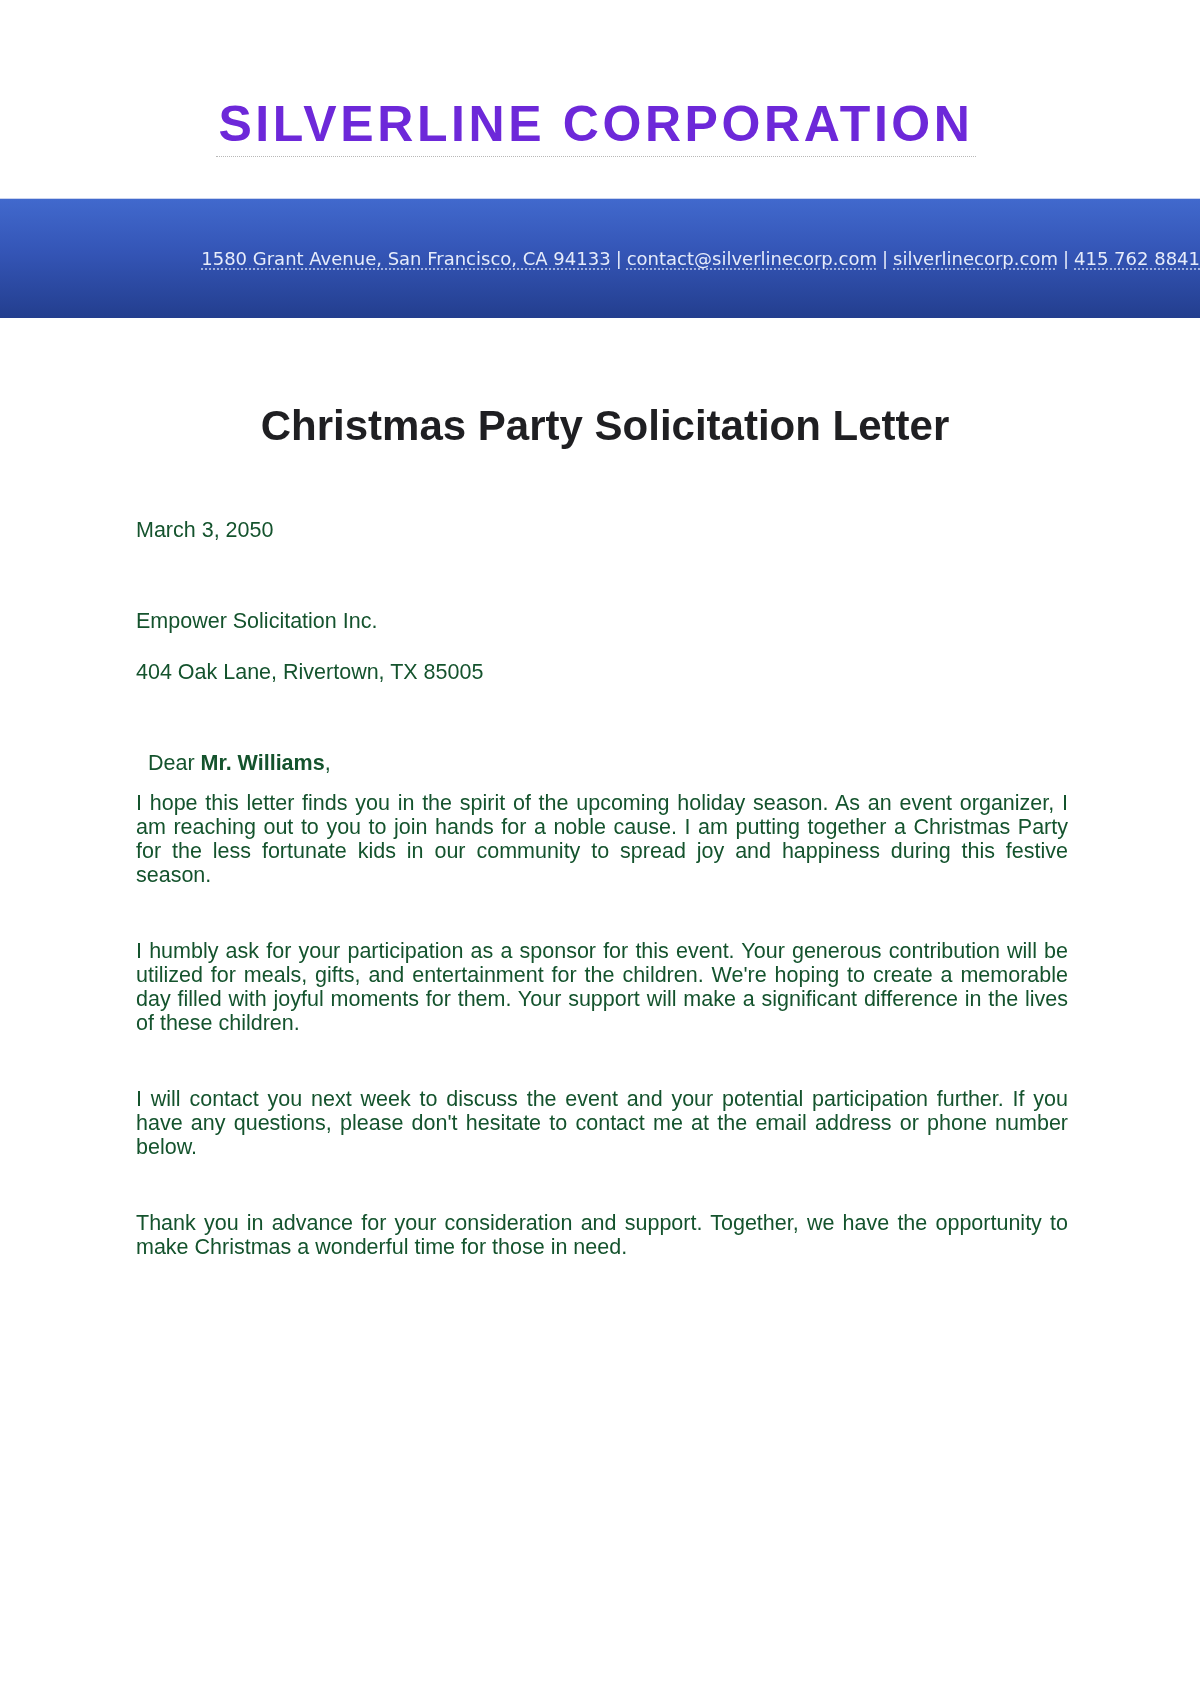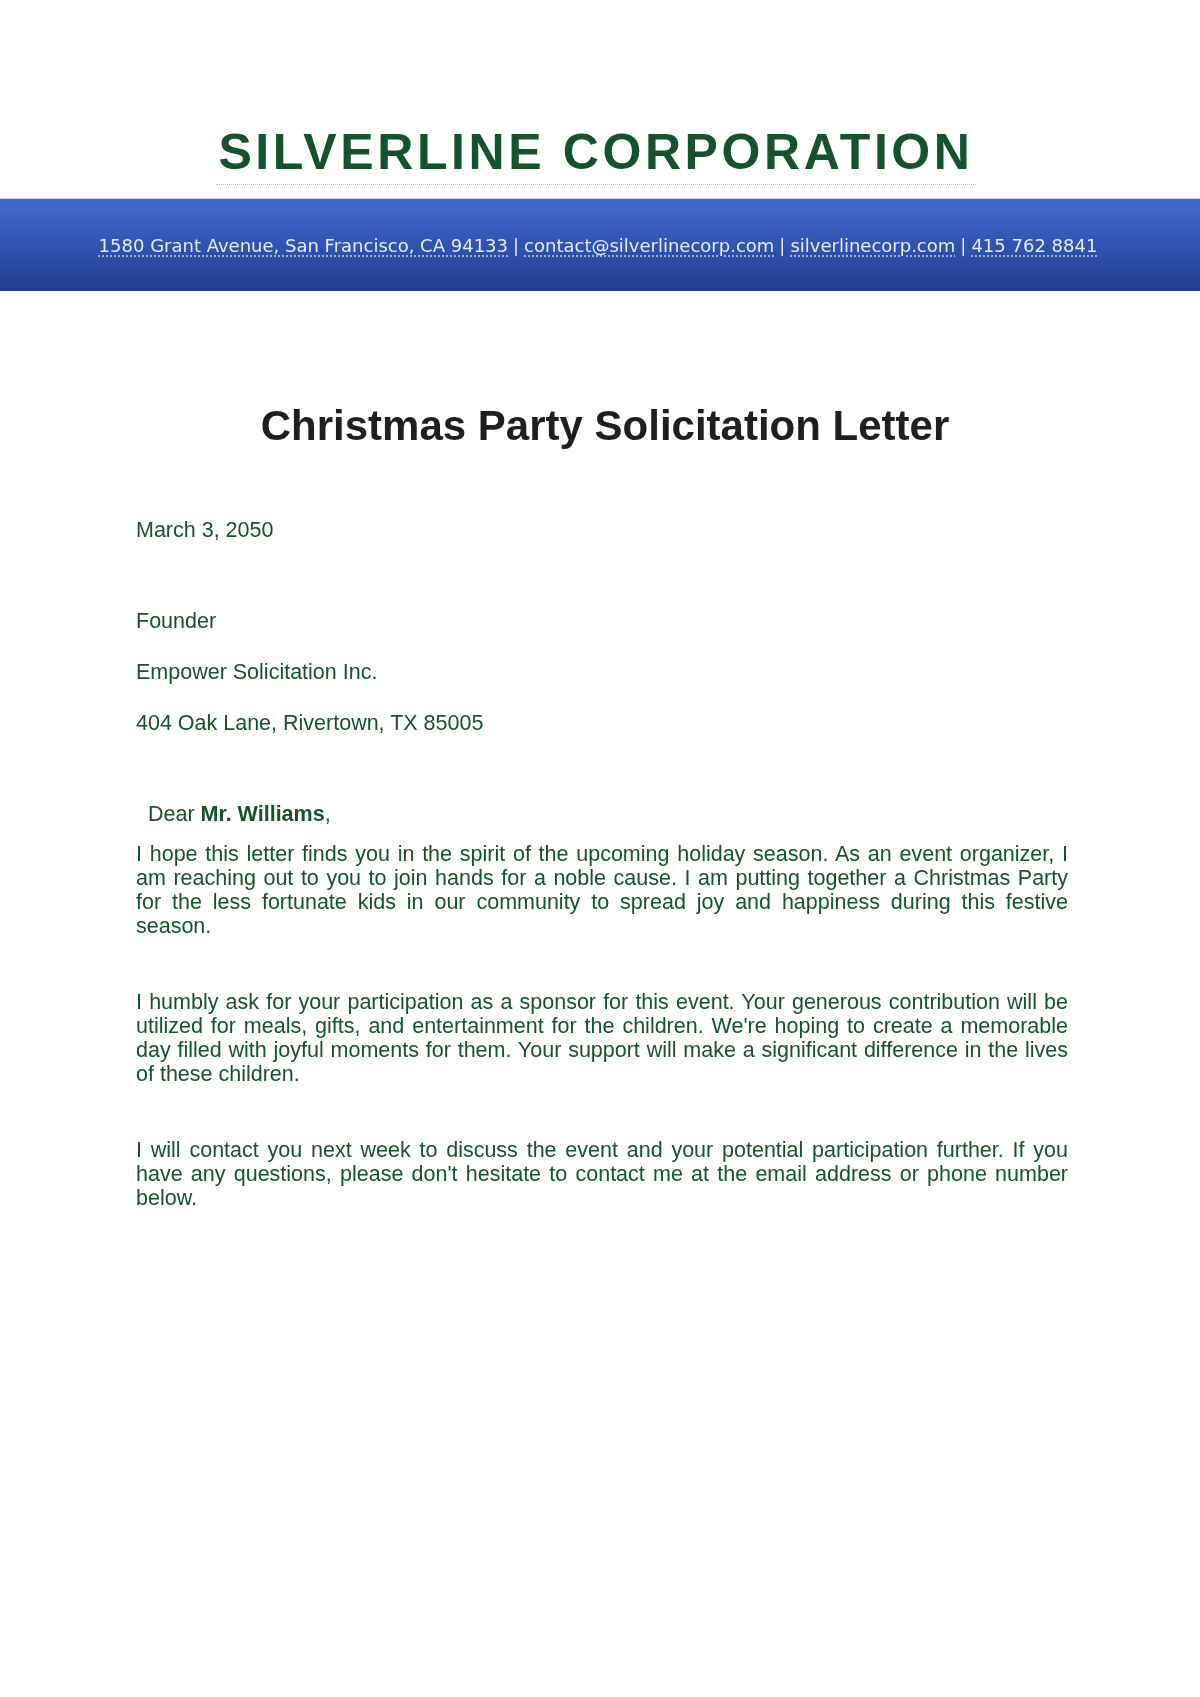--- a/index.html
+++ b/index.html
@@ -21,39 +21,38 @@
       left: 0;
       width: 1200px;
       text-align: center;
     }
     .company-name {
       display: inline-block;
       font-family: "Liberation Sans", sans-serif;
       font-weight: 700;
       font-size: 50px;
       letter-spacing: 3.6px;
-      color: #14532d;
+      color: #6d28d9;
       line-height: 56px;
       padding: 0 2px 4px 2px;
       border-bottom: 1px dotted #b8b8b8;
       margin-left: -8px;
-      margin-top: 28px;
     }
     .contact-band {
       position: absolute;
       top: 198px;
       left: 0;
       width: 1200px;
-      height: 93px;
+      height: 120px;
       background: linear-gradient(to bottom, #4169cd 0%, #3455b6 45%, #233e8e 100%);
       border-top: 1px solid #c9d3ee;
       box-sizing: border-box;
       display: flex;
       align-items: center;
-      justify-content: center;
+      justify-content: flex-end;
     }
     .contact-line {
       font-family: "DejaVu Sans", sans-serif;
       font-size: 18px;
       color: #e6ecfa;
       letter-spacing: 0px;
       white-space: nowrap;
       margin-left: -4px;
     }
     .contact-line .link {
@@ -121,23 +120,23 @@
     <span class="link">1580 Grant Avenue, San Francisco, CA 94133</span><span class="sep">|</span><span class="link">contact@silverlinecorp.com</span><span class="sep">|</span><span class="link">silverlinecorp.com</span><span class="sep">|</span><span class="link">415 762 8841</span>
   </div>
 </div>
 
 <h1 class="doc-title" style="margin-top:0;margin-bottom:0;">Christmas Party Solicitation Letter</h1>
 
 <main class="letter-body">
   <div class="line date">March 3, 2050</div>
 
   <div class="recipient">
-    <div class="line">Founder</div>
     <div class="line">Empower Solicitation Inc.</div>
     <div class="line">404 Oak Lane, Rivertown, TX 85005</div>
   </div>
 
   <div class="salutation"><span>Dear </span><span class="bold">Mr. Williams</span><span>,</span></div>
 
   <p class="para first">I hope this letter finds you in the spirit of the upcoming holiday season. As an event organizer, I am reaching out to you to join hands for a noble cause. I am putting together a Christmas Party for the less fortunate kids in our community to spread joy and happiness during this festive season.</p>
   <p class="para">I humbly ask for your participation as a sponsor for this event. Your generous contribution will be utilized for meals, gifts, and entertainment for the children. We're hoping to create a memorable day filled with joyful moments for them. Your support will make a significant difference in the lives of these children.</p>
   <p class="para">I will contact you next week to discuss the event and your potential participation further. If you have any questions, please don't hesitate to contact me at the email address or phone number below.</p>
+  <p class="para">Thank you in advance for your consideration and support. Together, we have the opportunity to make Christmas a wonderful time for those in need.</p>
 </main>
 
 </body></html>

